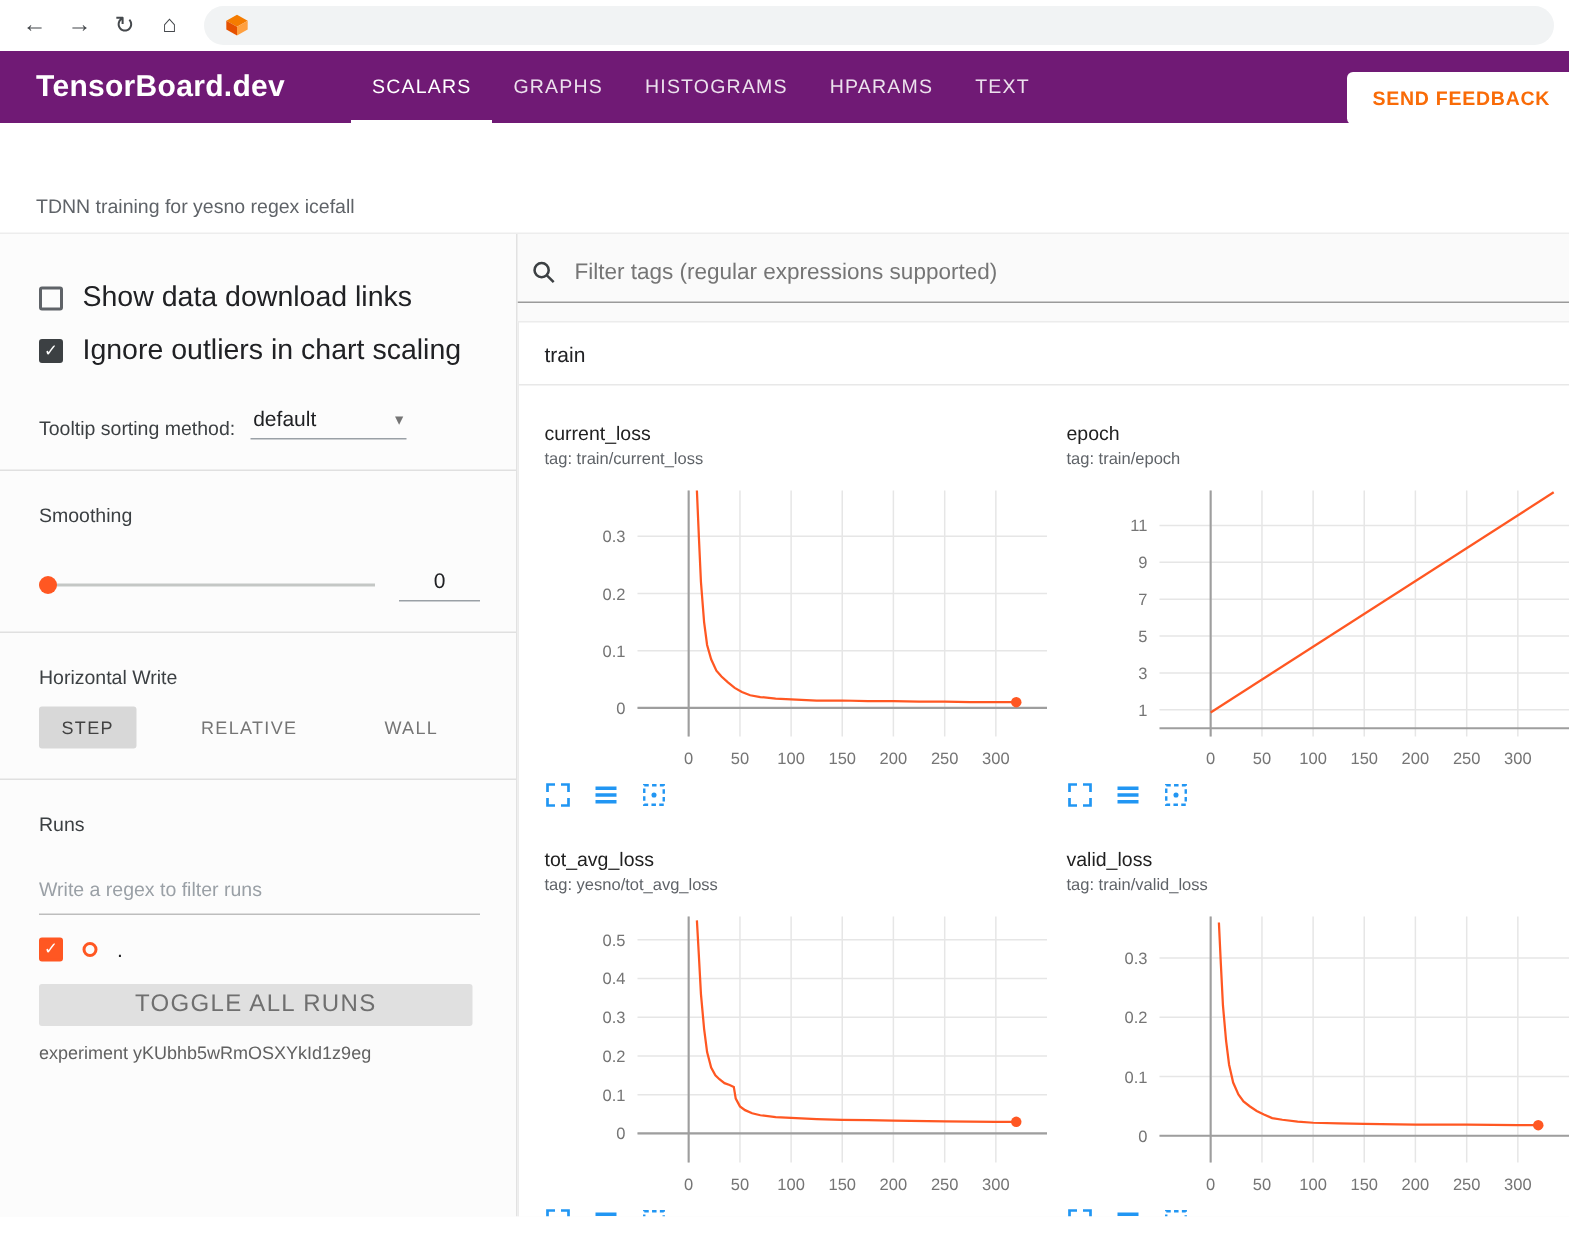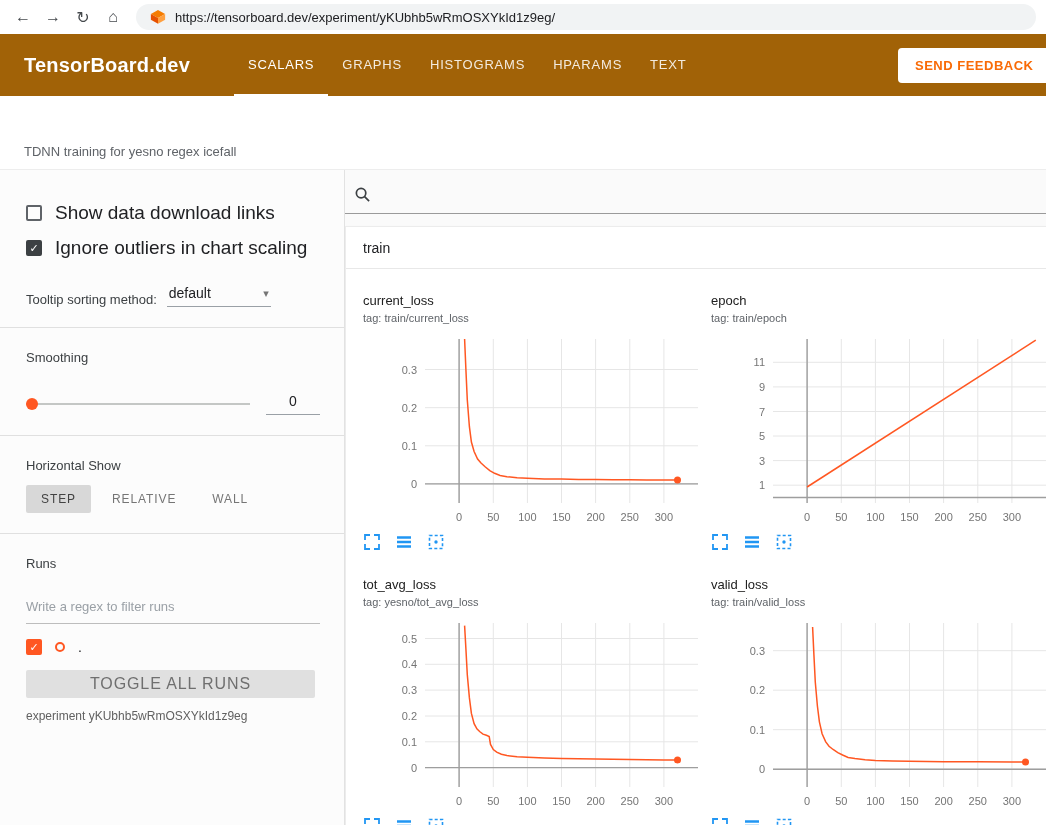--- a/index.html
+++ b/index.html
@@ -7,21 +7,21 @@
   body { width:1046px; height:825px; overflow:hidden; background:#fff;
          font-family:"Liberation Sans","DejaVu Sans",sans-serif; }
 
   
   .browser-bar { height:34px; display:flex; align-items:center; padding:0 10px; gap:4px; background:#fff; }
   .nav-icon { width:26px; text-align:center; font-size:16px; color:#45494d; cursor:pointer; user-select:none; }
   .url-pill { flex:1; height:26px; background:#f1f3f4; border-radius:14px; display:flex; align-items:center; gap:9px; padding:0 14px; margin-left:6px; cursor:text; }
   .url-text { font-size:13px; color:#202124; white-space:nowrap; }
 
   
-  .tb-header { position:relative; height:62px; background:#a16207; display:flex; align-items:stretch; padding-left:24px; color:#fff; }
+  .tb-header { position:relative; height:48px; background:#701a75; display:flex; align-items:stretch; padding-left:24px; color:#fff; }
   .brand { align-self:center; font-size:20px; font-weight:bold; letter-spacing:.2px; }
   .tabs { display:flex; margin-left:44px; }
   .tab { display:flex; align-items:center; padding:0 14px; font-size:13px; letter-spacing:.8px; color:rgba(255,255,255,.87); border-bottom:2px solid transparent; cursor:pointer; white-space:nowrap; }
   .tab.active { color:#fff; border-bottom-color:#fff; }
   .feedback-btn { position:absolute; right:-24px; top:14px; width:172px; height:35px; background:#fff; color:#f96b07; border:0; border-radius:4px; font-size:13px; font-weight:bold; letter-spacing:.5px; text-align:left; padding-left:17px; cursor:pointer; font-family:inherit; }
 
   .subheader { height:74px; display:flex; align-items:flex-end; padding:0 0 10px 24px; font-size:13px; color:#5f6368; border-bottom:1px solid #ededed; background:#fff; }
 
   
   .content { display:flex; height:655px; overflow:hidden; background:#fafafa; }
@@ -34,21 +34,21 @@
   .cb.orange { background:#ff5722; border-color:#ff5722; }
   .tooltip-row { display:flex; align-items:flex-end; margin-top:26px; font-size:13px; color:#3c4043; }
   .select { margin-left:10px; width:104px; border-bottom:1px solid #9aa0a6; display:flex; justify-content:space-between; align-items:center; padding:0 2px 5px 2px; font-size:14px; color:#202124; cursor:pointer; }
   .caret { font-size:11px; color:#757575; }
   .divider { border:0; border-top:1px solid #e0e0e0; margin:20px -24px 0 -26px; }
   .section-label { margin-top:22px; font-size:13px; color:#3c4043; }
   .slider-row { display:flex; align-items:center; gap:16px; margin-top:28px; }
   .slider-track { flex:1; height:2px; background:#c4c7c5; position:relative; cursor:pointer; }
   .slider-thumb { position:absolute; left:0; top:-5px; width:12px; height:12px; border-radius:50%; background:#ff5722; }
   .slider-value { width:54px; text-align:center; font-size:14px; color:#202124; border-bottom:1px solid #9aa0a6; padding-bottom:5px; cursor:text; }
-  .axis-buttons { display:flex; gap:6px; margin-top:12px; align-items:center; }
+  .axis-buttons { display:flex; gap:28px; margin-top:12px; align-items:center; }
   .axis-btn { padding:7px 15px; font-size:12px; letter-spacing:.9px; color:#757575; border-radius:2px; cursor:pointer; white-space:nowrap; }
   .axis-btn.active { background:#d8d8d8; color:#424242; }
   .runs-filter { width:100%; border:0; outline:0; background:transparent; border-bottom:1px solid #bdbdbd; padding:8px 0 9px; font-size:13px; color:#202124; margin-top:20px; font-family:inherit; }
   .runs-filter::placeholder { color:#9aa0a6; }
   .run-row { display:flex; align-items:center; gap:13px; margin-top:15px; font-size:14px; color:#202124; }
   .run-swatch { width:10px; height:10px; border:2px solid #ff5722; border-radius:50%; flex:none; }
   .toggle-all { display:block; margin-top:15px; width:289px; height:28px; background:#e0e0e0; border:0; border-radius:2px; font-size:16px; letter-spacing:.9px; color:#6f6f6f; cursor:pointer; font-family:inherit; }
   .exp-line { margin-top:11px; font-size:12px; color:#616161; }
 
   
@@ -73,21 +73,20 @@
   <span class="nav-icon">←</span>
   <span class="nav-icon">→</span>
   <span class="nav-icon">↻</span>
   <span class="nav-icon">⌂</span>
   <div class="url-pill">
     <svg width="16" height="16" viewBox="0 0 18 18">
       <polygon points="9,1 17,5.5 9,10 1,5.5" fill="#f57c00"></polygon>
       <polygon points="9,10 17,5.5 17,12 9,16.5" fill="#ffa040"></polygon>
       <polygon points="9,10 1,5.5 1,12 9,16.5" fill="#e65100"></polygon>
     </svg>
-    <span class="url-text">https://tensorboard.dev/experiment/yKUbhb5wRmOSXYkId1z9eg/</span>
   </div>
 </div>
 
 <header class="tb-header">
   <div class="brand">TensorBoard.dev</div>
   <nav class="tabs">
     <span class="tab active">SCALARS</span>
     <span class="tab">GRAPHS</span>
     <span class="tab">HISTOGRAMS</span>
     <span class="tab">HPARAMS</span>
@@ -127,21 +126,21 @@
     <div class="section-label">Smoothing</div>
     <div class="slider-row">
       <div class="slider-track">
         <div class="slider-thumb"></div>
       </div>
       <div class="slider-value">0</div>
     </div>
 
     <hr class="divider">
 
-    <div class="section-label">Horizontal Show</div>
+    <div class="section-label">Horizontal Write</div>
     <div class="axis-buttons">
       <span class="axis-btn active">STEP</span>
       <span class="axis-btn">RELATIVE</span>
       <span class="axis-btn">WALL</span>
     </div>
 
     <hr class="divider">
 
     <div class="section-label">Runs</div>
     <input class="runs-filter" type="text" placeholder="Write a regex to filter runs" style="">
@@ -157,20 +156,21 @@
     <div class="exp-line">experiment yKUbhb5wRmOSXYkId1z9eg</div>
   </aside>
 
   <main class="main">
 
     <div class="filter-row">
       <svg width="17" height="17" viewBox="0 0 18 18">
         <circle cx="7.5" cy="7.5" r="5" fill="none" stroke="#3c4043" stroke-width="1.8"></circle>
         <line x1="11.2" y1="11.2" x2="16" y2="16" stroke="#3c4043" stroke-width="1.8"></line>
       </svg>
+      <input class="filter-input" type="text" placeholder="Filter tags (regular expressions supported)" style="">
     </div>
 
     <section class="card">
       <div class="card-header">
         <span>train</span>
       </div>
 
       <div class="charts-grid">
 
         <div class="chart-block">

